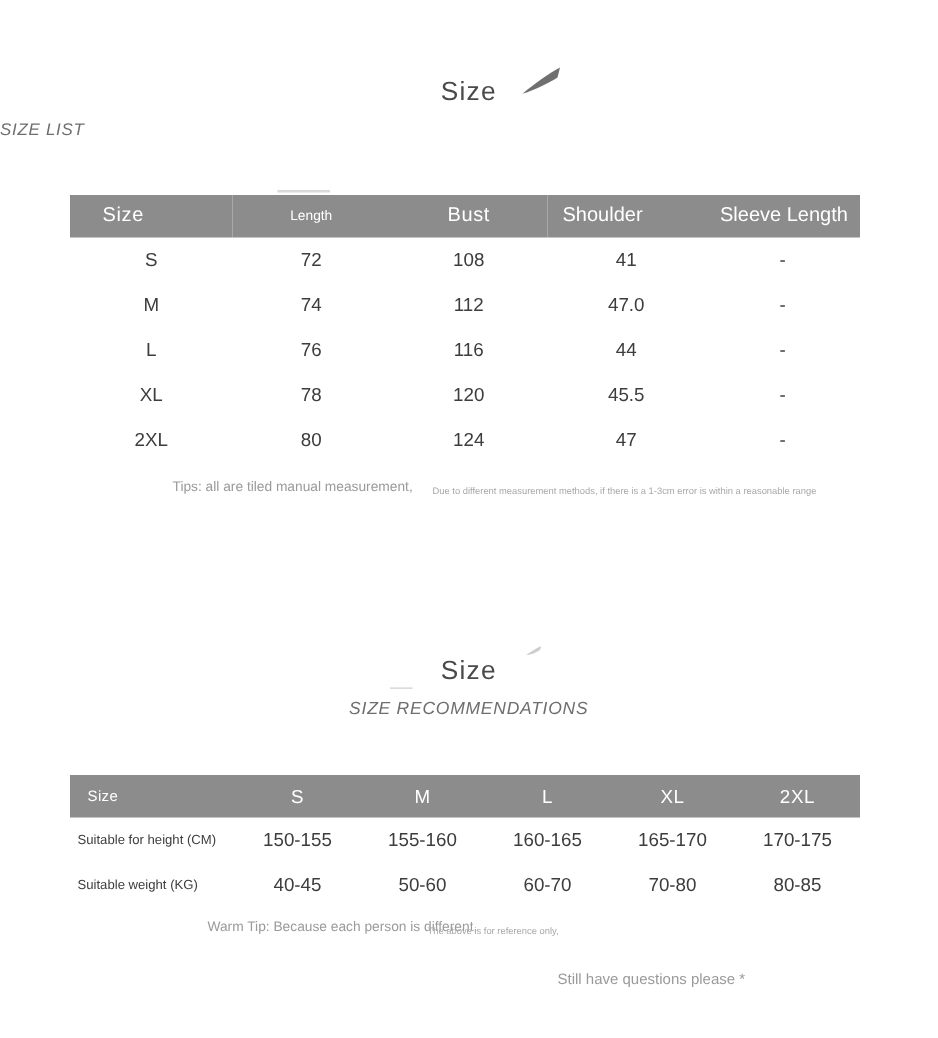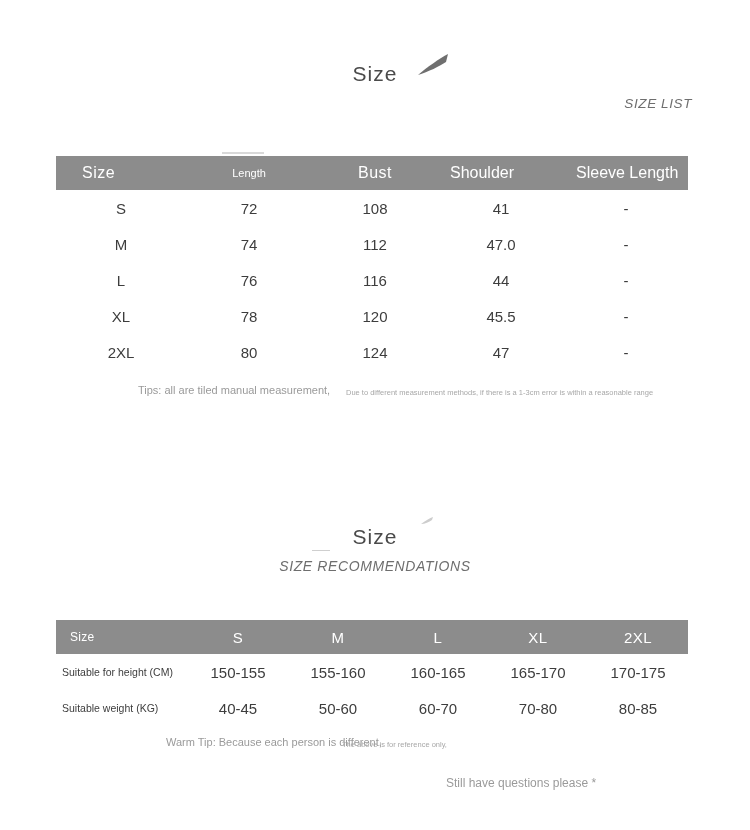--- a/index.html
+++ b/index.html
@@ -39,21 +39,21 @@
     left: 416px;
     top: 52px;
     width: 34px;
     height: 26px;
   }
   .sec1-sub {
     position: absolute;
     left: 0;
     top: 96px;
     width: 692px;
-    text-align: right;
+    text-align: left;
     font-size: 13.5px;
     font-style: italic;
     color: #6e6e6e;
     letter-spacing: 0.6px;
   }
 
   
   .table1 {
     position: absolute;
     left: 56px;

